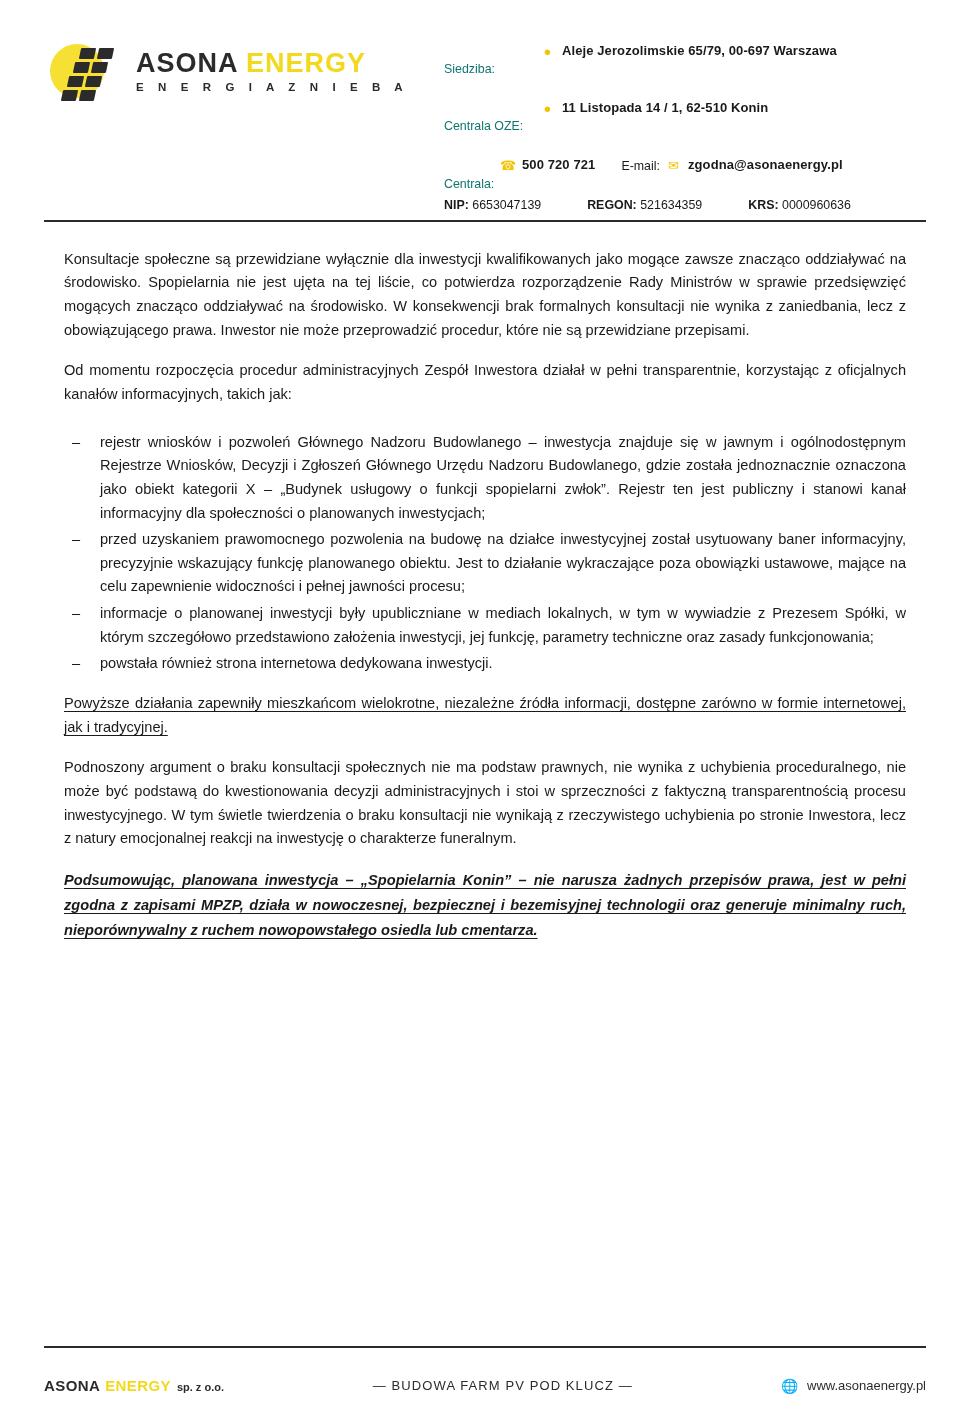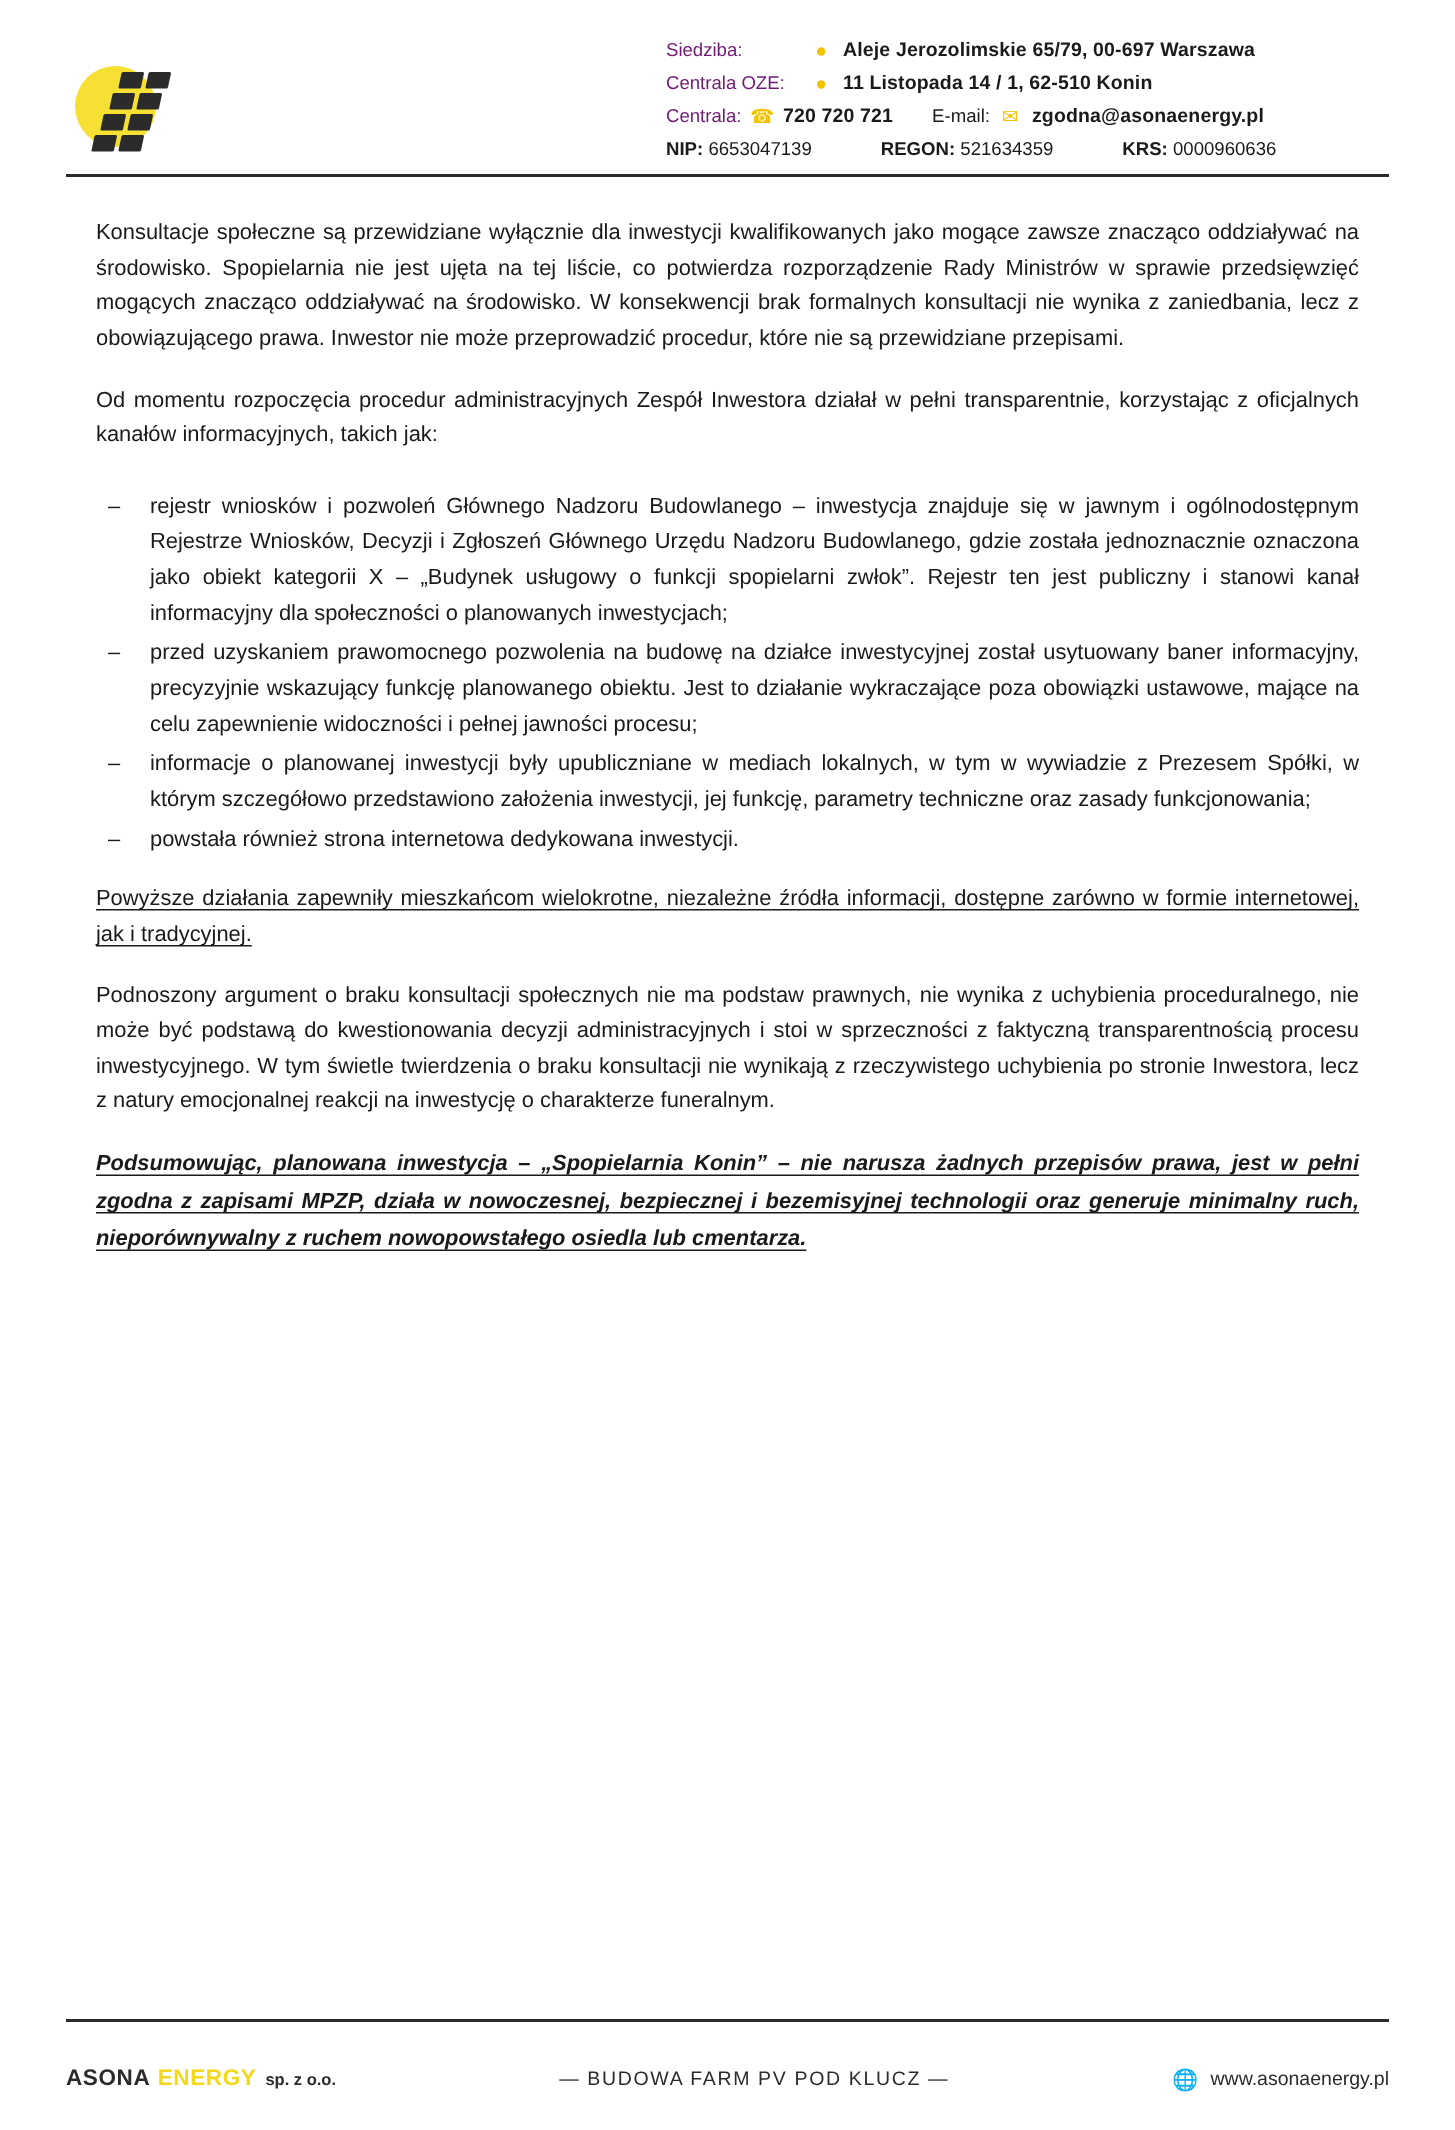--- a/index.html
+++ b/index.html
@@ -95,22 +95,23 @@
   }
   .contact-row {
     display: flex;
     align-items: center;
     margin-bottom: 7px;
     line-height: 1.15;
   }
   .contact-label {
     width: 96px;
     flex: none;
-    color: #701a75;
+    color: #0f766e;
     font-size: 12.4px;
+    margin-top: 36px;
   }
   .pin, .phone-ic, .mail-ic {
     width: 15px;
     flex: none;
     margin-right: 7px;
     text-align: center;
     color: #f2c300;
     font-size: 13px;
     line-height: 1;
   }
@@ -257,40 +258,47 @@
           <i style="left:14px; top:0px;  width:15px; height:11px;"></i>
           <i style="left:32px; top:0px;  width:15px; height:11px;"></i>
           <i style="left:8px;  top:14px; width:15px; height:11px;"></i>
           <i style="left:26px; top:14px; width:15px; height:11px;"></i>
           <i style="left:2px;  top:28px; width:15px; height:11px;"></i>
           <i style="left:20px; top:28px; width:15px; height:11px;"></i>
           <i style="left:-4px; top:42px; width:15px; height:11px;"></i>
           <i style="left:14px; top:42px; width:15px; height:11px;"></i>
         </div>
       </div>
+      <div class="logo-text">
+        <div class="logo-name">
+          <span>ASONA</span>
+          <span class="energy">ENERGY</span>
+        </div>
+        <div class="logo-sub">E N E R G I A   Z   N I E B A</div>
+      </div>
     </div>
 
     <div class="contact-block">
 
       <div class="contact-row">
         <span class="contact-label">Siedziba:</span>
         <span class="pin">●</span>
         <span class="contact-val">Aleje Jerozolimskie 65/79, 00-697 Warszawa</span>
       </div>
 
       <div class="contact-row">
         <span class="contact-label">Centrala OZE:</span>
         <span class="pin">●</span>
         <span class="contact-val">11 Listopada 14 / 1, 62-510 Konin</span>
       </div>
 
       <div class="contact-row inline">
         <span class="contact-label">Centrala:</span>
         <span class="phone-ic">☎</span>
-        <span class="contact-val">720 720 721</span>
+        <span class="contact-val">500 720 721</span>
         <span class="mail-label">E-mail:</span>
         <span class="mail-ic">✉</span>
         <span class="contact-val">zgodna@asonaenergy.pl</span>
       </div>
 
       <div class="ids-row">
         <span class="id-item">
           <b>NIP:</b>
           <span>6653047139</span>
         </span>

